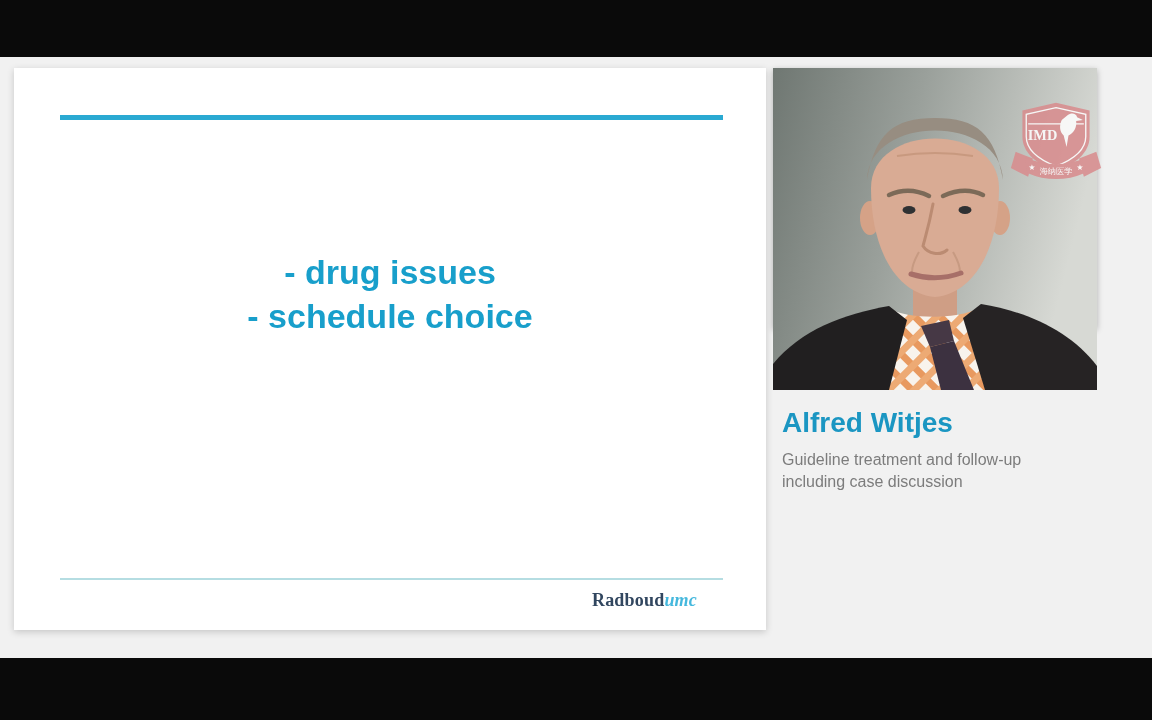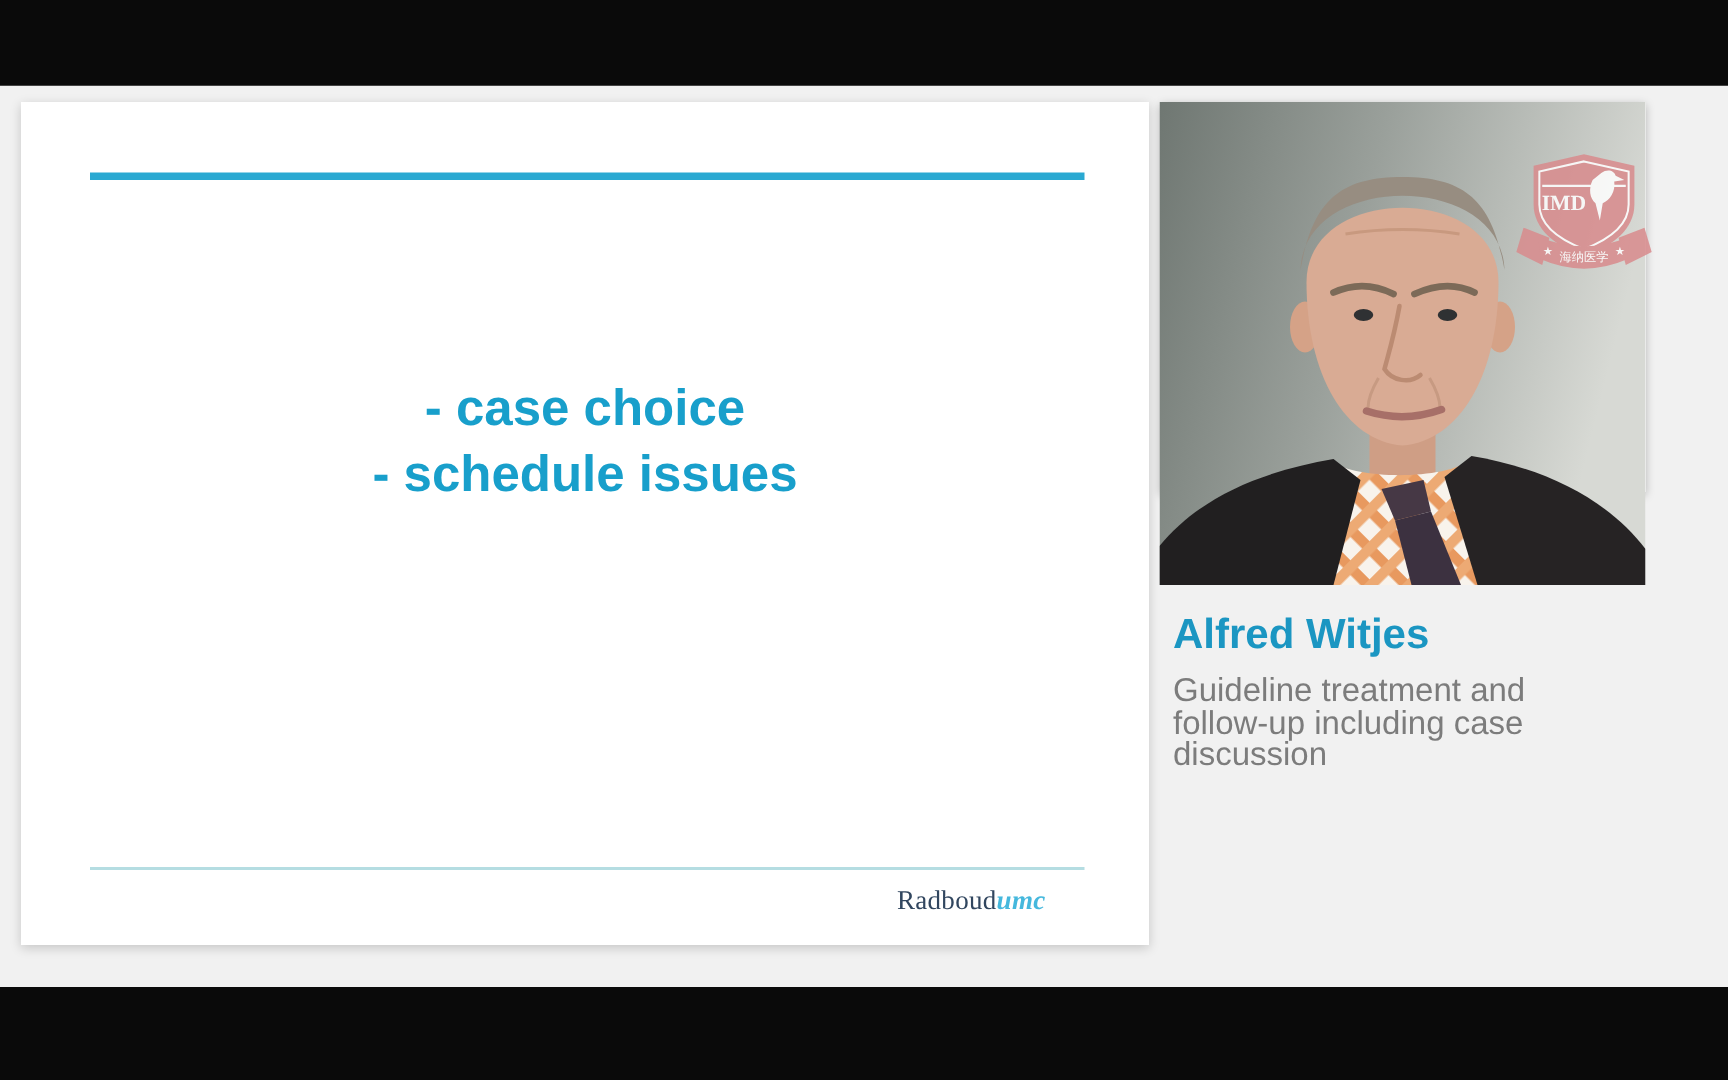--- a/index.html
+++ b/index.html
@@ -23,52 +23,52 @@
   .slide-title{
     position:absolute;left:0;top:182px;width:100%;
     text-align:center;color:var(--title,#189fcb);
     font-size:34px;line-height:44px;font-weight:bold;
   }
   .thin-line{position:absolute;left:46px;top:510px;width:663px;height:2px;background:var(--thin-line,#b5dde2);}
   .slide-logo{
     position:absolute;right:69px;top:522px;
     font-family:"Liberation Serif", serif;font-size:18px;letter-spacing:.2px;
   }
-  .slide-logo .p1{color:var(--radboud-dark,#31465f);font-weight:400;}
+  .slide-logo .p1{color:var(--radboud-dark,#31465f);font-weight:700;}
   .slide-logo .p2{color:var(--radboud-light,#45b8dd);font-weight:600;font-style:italic;}
 
   
   .photo-wrap{
     position:absolute;left:773px;top:11px;width:324px;height:260px;
     box-shadow:0 2px 6px rgba(0,0,0,.28);
   }
   .photo-wrap svg{display:block;}
   .badge{
     position:absolute;left:235px;top:30px;width:96px;height:96px;
     opacity:.85;
   }
   .speaker-name{
     position:absolute;left:782px;top:349px;
     color:var(--name,#1b96c2);font-size:28px;font-weight:bold;line-height:34px;
   }
   .speaker-desc{
     position:absolute;left:782px;top:392px;width:300px;
-    color:var(--description,#7c7c7c);font-size:22px;line-height:21.5px;
+    color:var(--description,#7c7c7c);font-size:16px;line-height:21.5px;
   }
 </style>
 </head>
 <body>
 
 <div class="stage">
 
   <div class="slide-card">
     <div class="accent-line"></div>
     <div class="slide-title">
-      <div>- case choice</div>
-      <div>- schedule issues</div>
+      <div>- drug issues</div>
+      <div>- schedule choice</div>
     </div>
     <div class="thin-line"></div>
     <div class="slide-logo">
       <span class="p1">Radboud</span><span class="p2">umc</span>
     </div>
   </div>
 
   <div class="photo-wrap">
     <svg width="324" height="322" viewBox="0 0 324 322">
       <defs>

